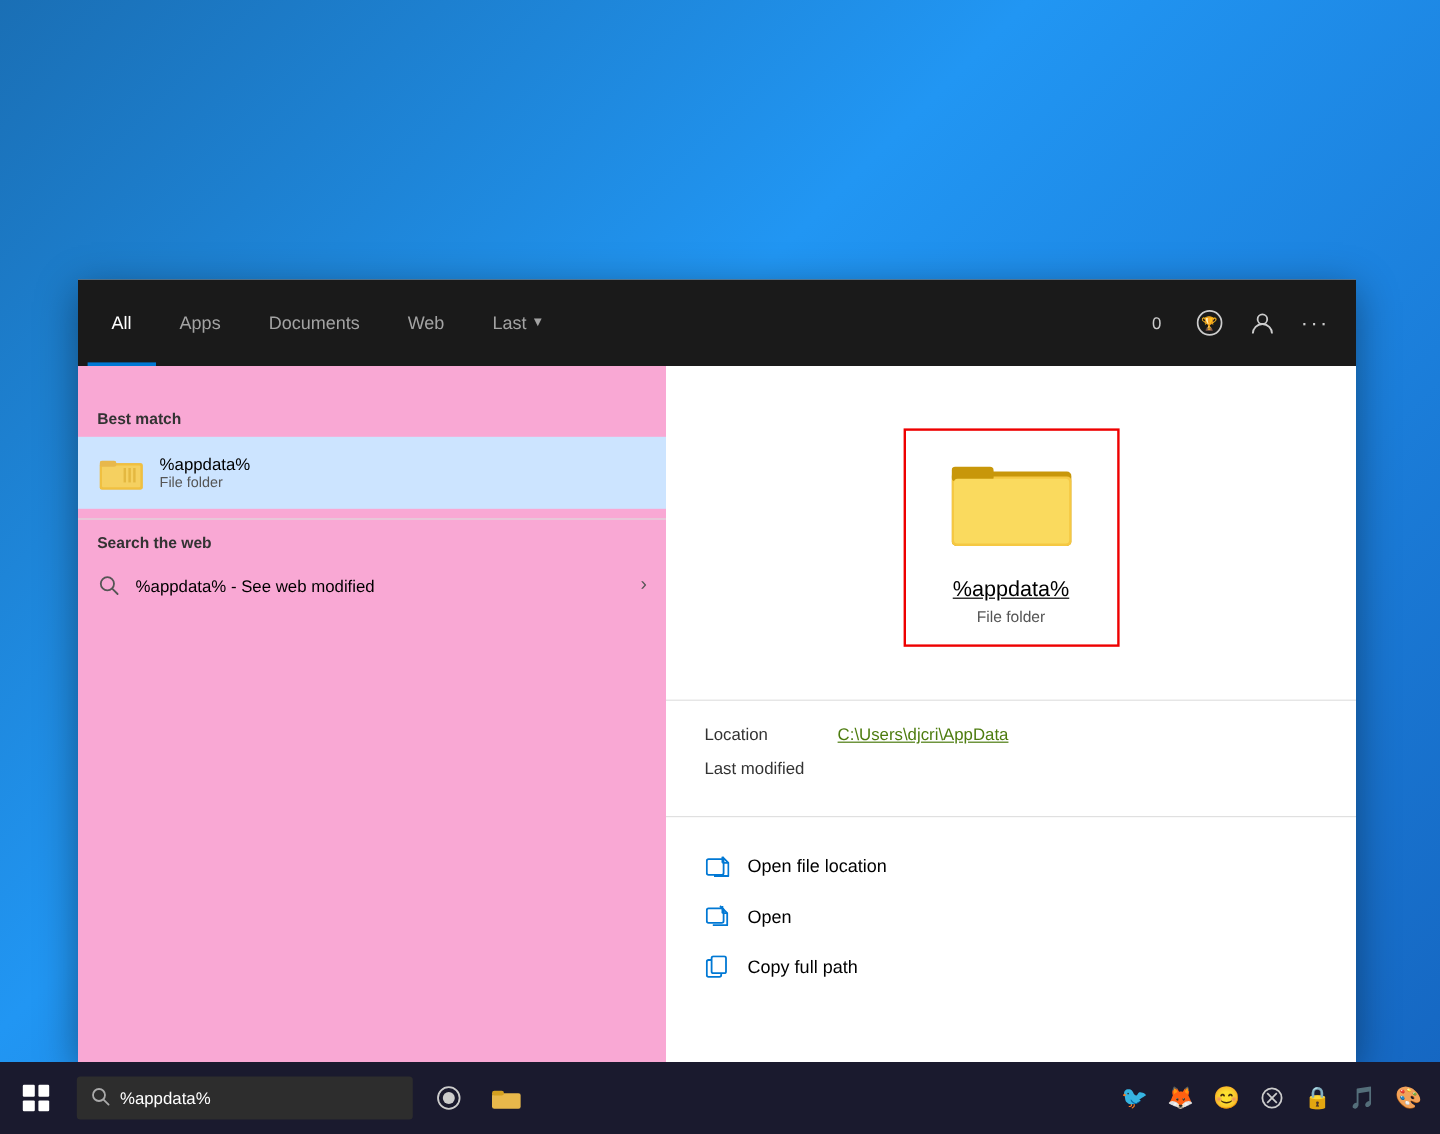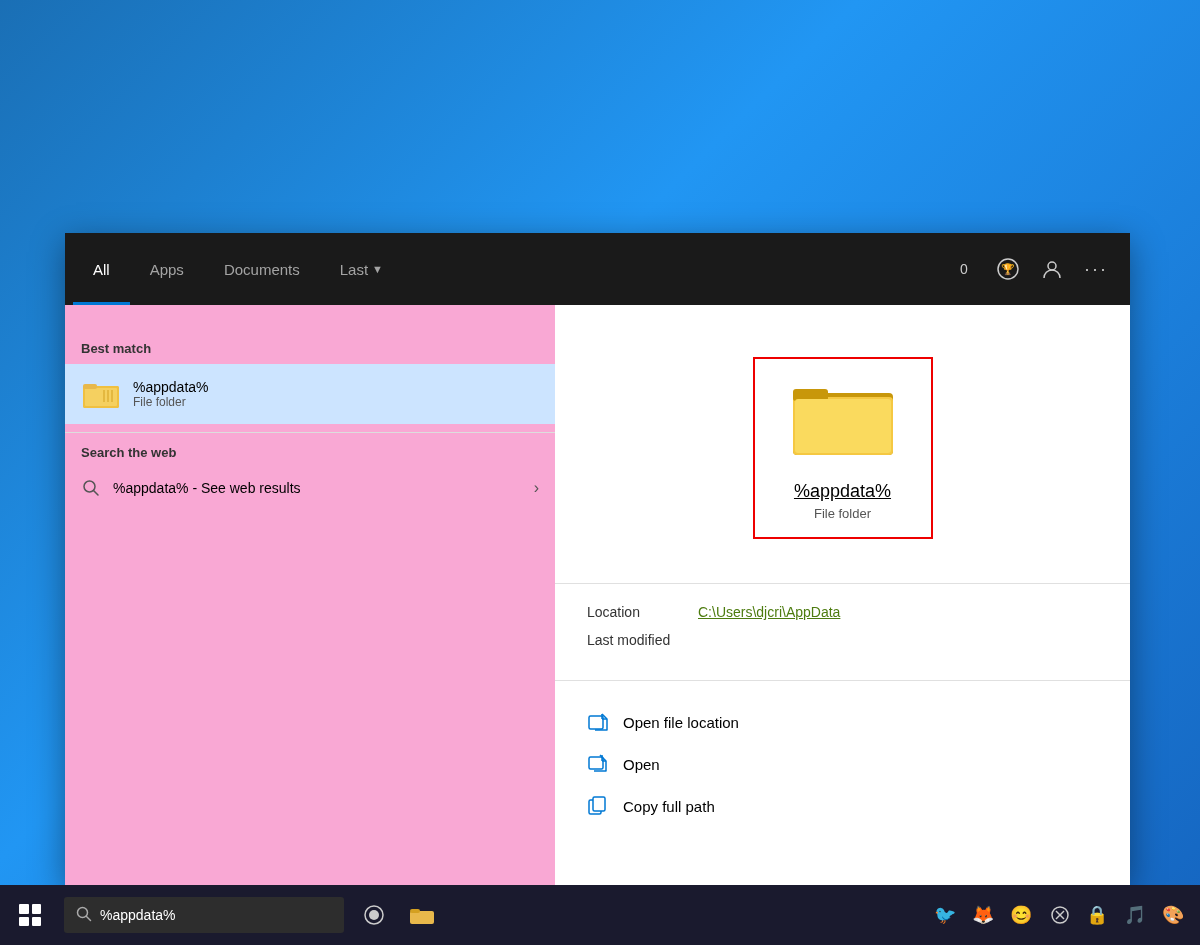--- a/index.html
+++ b/index.html
@@ -413,20 +413,23 @@
       <div class="tab-item active">
         <span>All</span>
       </div>
       <div class="tab-item">
         <span>Apps</span>
       </div>
       <div class="tab-item">
         <span>Documents</span>
       </div>
       <div class="tab-item">
+        <span>Web</span>
+      </div>
+      <div class="tab-item">
         <span>Last</span>
         <span class="tab-more-arrow">▼</span>
       </div>
       <div class="tab-separator"></div>
       <div class="tab-actions">
         <div class="tab-action-btn tab-badge">0</div>
         <div class="tab-action-btn" title="Achievement">
           <svg width="22" height="22" viewBox="0 0 22 22" fill="none">
             <circle cx="11" cy="11" r="10" stroke="#ccc" stroke-width="1.5"></circle>
             <text x="11" y="15" text-anchor="middle" font-size="11" fill="#ccc">🏆</text>
@@ -473,21 +476,21 @@
 
         <div class="section-label">Search the web</div>
         <div class="web-search-item">
           <div class="web-search-icon">
             <svg width="18" height="18" viewBox="0 0 18 18" fill="none">
               <circle cx="7.5" cy="7.5" r="5.5" stroke="#555" stroke-width="1.5"></circle>
               <line x1="11.5" y1="11.5" x2="16" y2="16" stroke="#555" stroke-width="1.5" stroke-linecap="round"></line>
             </svg>
           </div>
           <div class="web-search-text">
-            <span>%appdata%</span><span> - See web results</span>
+            <span>%appdata%</span><span> - See web modified</span>
           </div>
           <div class="web-search-arrow">›</div>
         </div>
       </div>
 
       <div class="right-panel">
 
         <div class="file-preview">
           <div class="preview-box">
 

